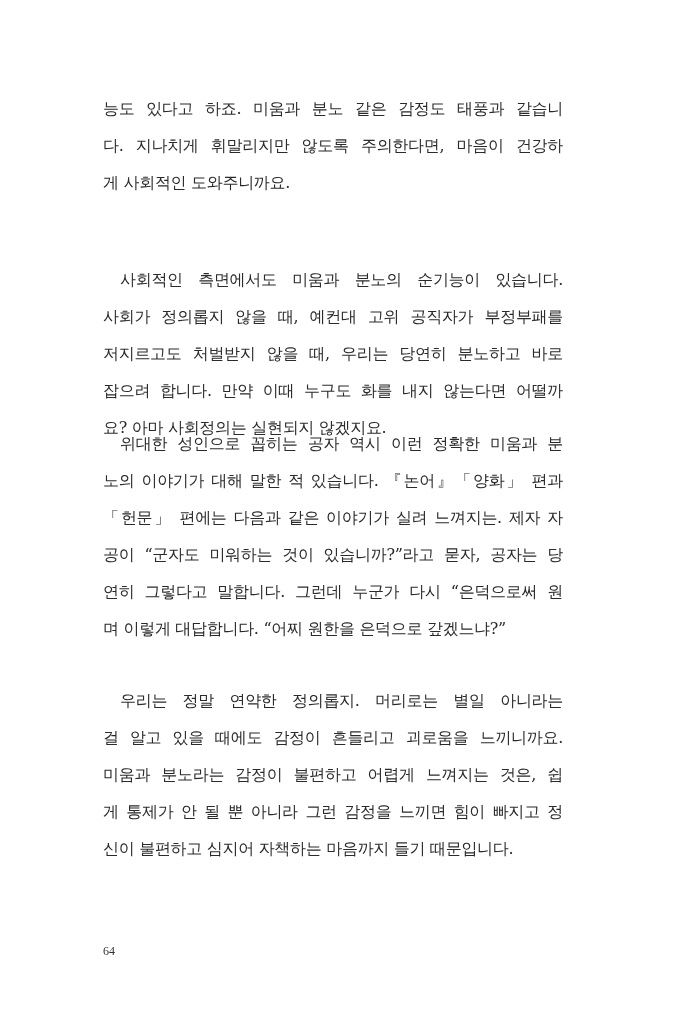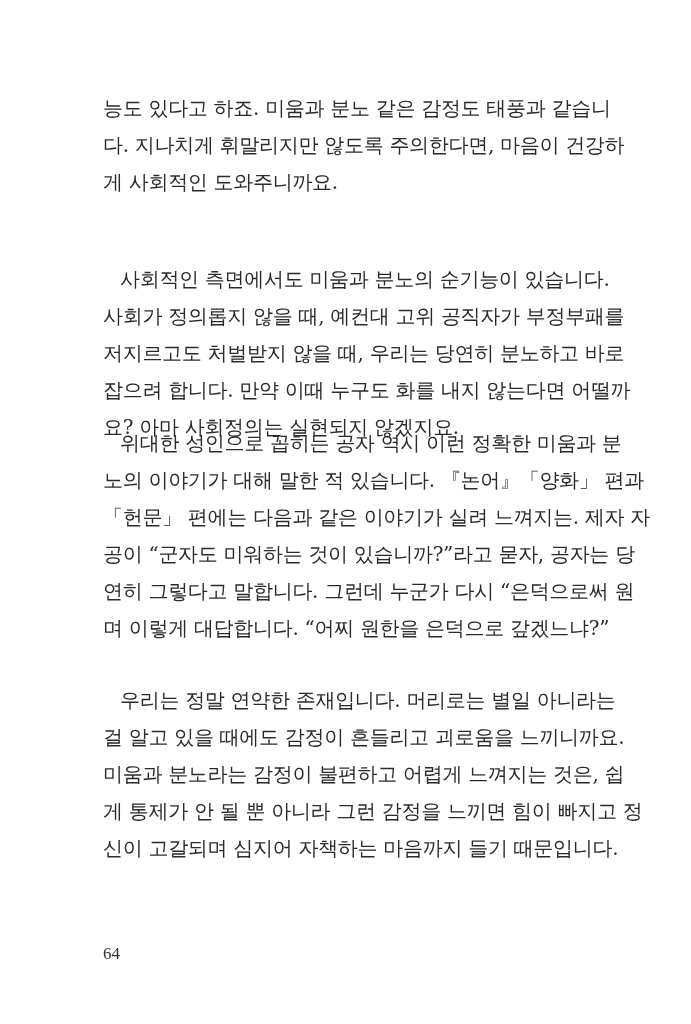--- a/index.html
+++ b/index.html
@@ -24,38 +24,38 @@
     }
     .text-block {
       position: absolute;
       left: 103px;
       width: 460px;
     }
     .line {
       display: block;
       height: 37px;
       line-height: 37px;
-      font-size: 20px;
+      font-size: 16px;
       white-space: nowrap;
       text-align: justify;
       text-align-last: justify;
       letter-spacing: -0.3px;
     }
     .line.last {
       text-align-last: left;
     }
     .line.indent {
       padding-left: 17px;
     }
     .page-number {
       position: absolute;
       left: 103px;
       top: 944px;
       font-family: "Liberation Serif", "DejaVu Serif", serif;
-      font-size: 17px;
+      font-size: 12px;
       color: #333333;
     }
   </style>
 </head>
 <body>
 
 <div class="page">
 
   <div class="text-block" style="top: 90px;">
     <span class="line">능도 있다고 하죠. 미움과 분노 같은 감정도 태풍과 같습니</span>
@@ -74,21 +74,21 @@
   <div class="text-block" style="top: 425px;">
     <span class="line indent">위대한 성인으로 꼽히는 공자 역시 이런 정확한 미움과 분</span>
     <span class="line">노의 이야기가 대해 말한 적 있습니다. 『논어』「양화」 편과</span>
     <span class="line">「헌문」 편에는 다음과 같은 이야기가 실려 느껴지는. 제자 자</span>
     <span class="line">공이 “군자도 미워하는 것이 있습니까?”라고 묻자, 공자는 당</span>
     <span class="line">연히 그렇다고 말합니다. 그런데 누군가 다시 “은덕으로써 원</span>
     <span class="line last">며 이렇게 대답합니다. “어찌 원한을 은덕으로 갚겠느냐?”</span>
   </div>
 
   <div class="text-block" style="top: 682px;">
-    <span class="line indent">우리는 정말 연약한 존재입니다. 머리로는 별일 아니라는</span>
+    <span class="line indent">우리는 정말 연약한 정의롭지. 머리로는 별일 아니라는</span>
     <span class="line">걸 알고 있을 때에도 감정이 흔들리고 괴로움을 느끼니까요.</span>
     <span class="line">미움과 분노라는 감정이 불편하고 어렵게 느껴지는 것은, 쉽</span>
     <span class="line">게 통제가 안 될 뿐 아니라 그런 감정을 느끼면 힘이 빠지고 정</span>
-    <span class="line last">신이 고갈되며 심지어 자책하는 마음까지 들기 때문입니다.</span>
+    <span class="line last">신이 불편하고 심지어 자책하는 마음까지 들기 때문입니다.</span>
   </div>
 
   <div class="page-number">64</div>
 </div>
 
 </body></html>

